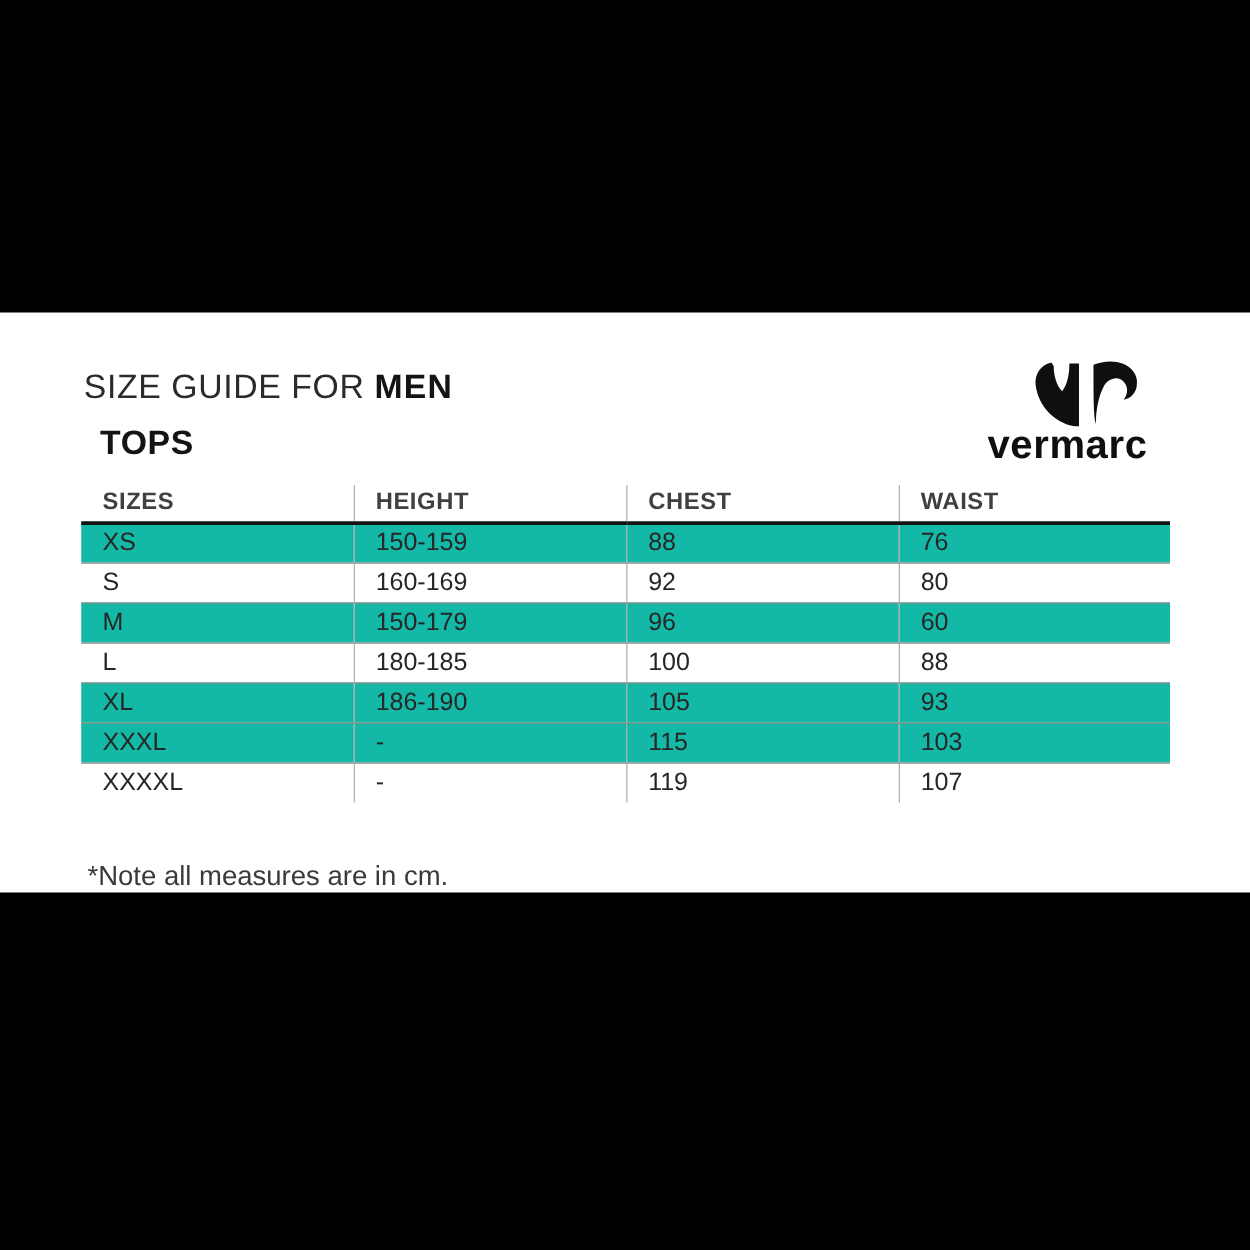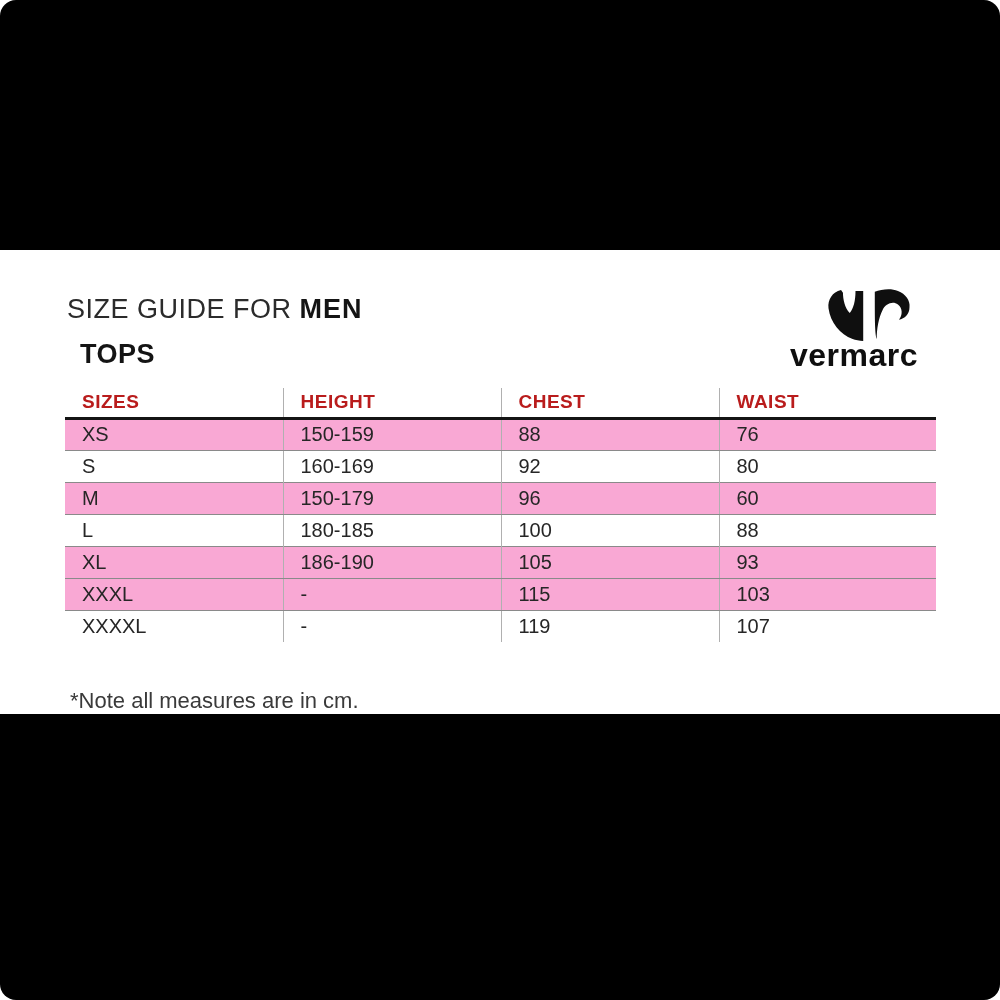--- a/index.html
+++ b/index.html
@@ -5,21 +5,20 @@
   * { margin: 0; padding: 0; box-sizing: border-box; }
   html, body { background: #ffffff; }
   body { font-family: "Liberation Sans", sans-serif; }
 
   .stage {
     position: relative;
     width: 1000px;
     height: 1000px;
     background: #ffffff;
     overflow: hidden;
-    border-radius: 16px;
   }
 
   .bar-top {
     position: absolute;
     left: 0; top: 0;
     width: 1000px; height: 250px;
     background: #000000;
   }
   .bar-bottom {
     position: absolute;
@@ -81,36 +80,36 @@
     table-layout: fixed;
   }
   .size-table th {
     height: 30px;
     text-align: left;
     vertical-align: middle;
     padding-left: 17px;
     font-size: 19px;
     font-weight: bold;
     letter-spacing: 0.5px;
-    color: #b91c1c;
+    color: #404040;
     border-bottom: 3px solid #141414;
   }
   .size-table td {
     height: 32px;
     vertical-align: middle;
     padding-left: 17px;
     font-size: 20px;
     color: #262626;
   }
   .size-table th + th,
   .size-table td + td {
     border-left: 1px solid #b0b0b0;
   }
   .size-table tr.shaded td {
-    background: #f9a8d4;
+    background: #14b8a6;
     border-top: 1px solid #8a8a8a;
     border-bottom: 1px solid #8a8a8a;
   }
 
   .note {
     position: absolute;
     left: 70px; top: 689px;
     font-size: 22px;
     line-height: 24px;
     color: #3a3a3a;

